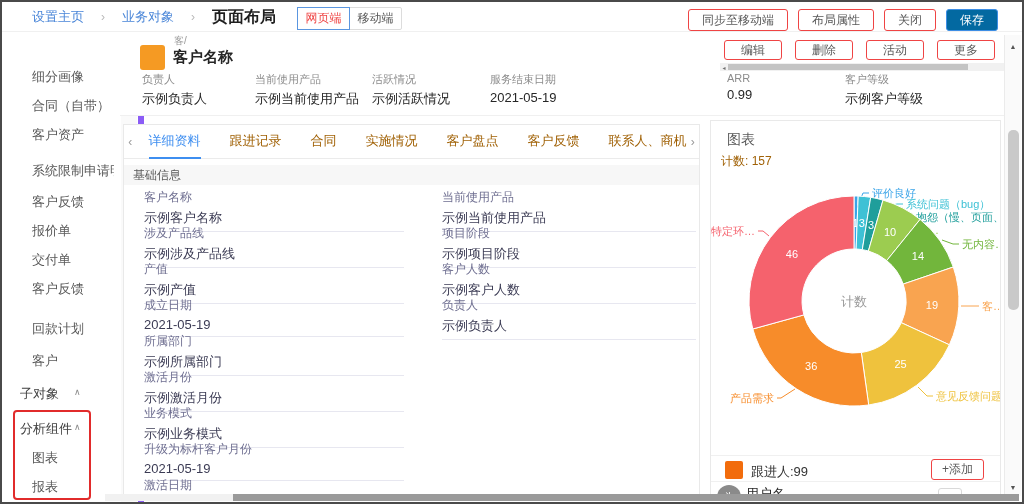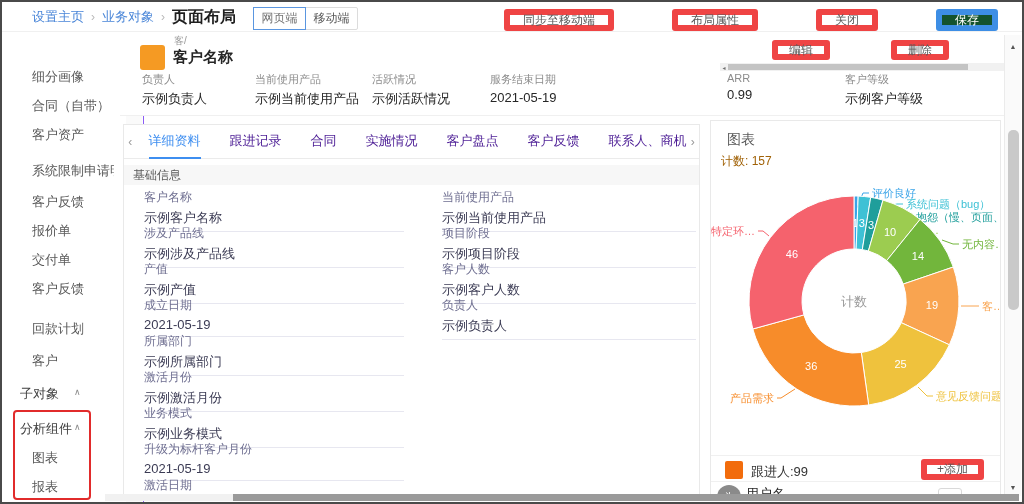--- a/index.html
+++ b/index.html
@@ -3,37 +3,37 @@
 <meta charset="utf-8">
 <style>
   * { margin:0; padding:0; box-sizing:border-box; }
   body { font-family:"Liberation Sans", sans-serif; background:#ddd; }
   .window { position:relative; width:1024px; height:504px; background:#fff;
             border:2px solid #4a4a4a; overflow:hidden; }
 
   
   .topbar { position:absolute; left:0; top:0; right:0; height:30px; background:#fff;
             border-bottom:1px solid #f0f0f0; }
-  .crumbs { position:absolute; left:30px; top:0; height:30px; display:flex; align-items:center; gap:7px; }
+  .crumbs { position:absolute; left:30px; top:0; height:30px; display:flex; align-items:center; gap:17px; }
   .crumb-link { color:#4a86d8; font-size:13px; cursor:pointer; }
   .crumb-sep { color:#b9b9b9; font-size:12px; }
   .crumb-cur { color:#1f1f1f; font-size:16px; font-weight:bold; }
   .toggle { position:absolute; left:251px; top:5px; display:flex; }
   .tg-btn { width:53px; height:23px; font-size:12px; background:#fff; display:flex;
             align-items:center; justify-content:center; border:1px solid #dcdcdc; color:#595959; cursor:pointer; }
-  .tg-btn.active { border:1px solid #5a96e0; color:#737373; z-index:2; }
+  .tg-btn.active { border:1px solid #5a96e0; color:#ef4444; z-index:2;margin-left:44px; }
   .tg-btn + .tg-btn { margin-left:-1px; border-radius:0 2px 2px 0; }
   .top-actions { position:absolute; right:24px; top:7px; display:flex; gap:10px; }
   .btn { height:22px; padding:0 13px; font-size:12px; color:#595959; background:#fff;
-         border:6px solid #ef4444; border-radius:3px; display:flex; align-items:center; cursor:pointer;margin-left:48px; }
-  .btn.primary { background:#14532d; border-color:#3d8ee5; color:#fff; }
+         border:1px solid #ef4444; border-radius:3px; display:flex; align-items:center; cursor:pointer; }
+  .btn.primary { background:#0369a1; border-color:#3d8ee5; color:#fff; }
 
   
   .sidebar { position:absolute; left:0; top:30px; width:142px; bottom:0; background:#fff;
-             border-right:1px solid #8b5cf6; }
+             border-right:6px solid #8b5cf6; }
   .side-item { position:absolute; left:30px; font-size:13px; color:#595959; white-space:nowrap;
                overflow:hidden; max-width:82px; cursor:pointer; }
   .side-head { position:absolute; left:18px; font-size:13px; color:#404040; cursor:pointer; }
   .caret { position:absolute; left:72px; font-size:9px; color:#8c8c8c; }
   .redbox { position:absolute; left:11px; top:378px; width:78px; height:90px;
             border:2px solid #e12b2b; border-radius:4px; pointer-events:none; }
   .side-scroll { position:absolute; right:1px; top:0; width:16px; bottom:0; background:#fafafa; }
   .sb-arrow { position:absolute; left:0; width:16px; height:14px; font-size:7px; color:#555;
               display:flex; align-items:center; justify-content:center; cursor:pointer; }
   .side-thumb { position:absolute; left:2px; width:12px; background:#c8c8c8; border-radius:6px; cursor:pointer; }
@@ -55,21 +55,21 @@
                     display:flex; align-items:center; justify-content:center; }
   .act-thumb { position:absolute; left:8px; top:1px; width:240px; height:6px; background:#c4c4c4; cursor:pointer; }
 
   
   .detail-card { position:absolute; left:121px; top:122px; width:577px; height:375px; background:#fff;
                  border:1px solid #e9e9e9; overflow:hidden; }
   .tabs-row { position:absolute; left:0; top:0; right:0; height:34px; border-bottom:1px solid #ebebeb;
               display:flex; align-items:center; }
   .tab-arrow { width:22px; text-align:center; color:#9b9b9b; font-size:12px; cursor:pointer; }
   .tabs { display:flex; gap:29px; flex:1; padding-left:4px; }
-  .tab { font-size:13px; color:#4c1d95; height:34px; display:flex; align-items:center; cursor:pointer;
+  .tab { font-size:13px; color:#a16207; height:34px; display:flex; align-items:center; cursor:pointer;
          border-bottom:2px solid transparent; white-space:nowrap; }
   .tab.active { color:#3e8ef0; border-bottom:2px solid #3e8ef0;margin-left:8px; }
   .sec-bar { position:absolute; left:0; top:40px; right:0; height:20px; background:#f7f7f7;
              font-size:12px; color:#595959; display:flex; align-items:center; padding-left:9px; }
   .dfield { position:absolute; cursor:move; }
   .dfield .lab { font-size:12px; color:#6f6f91; }
   .dfield .val { font-size:13px; color:#3b3b54; margin-top:3px; }
   .dfield .ul { height:1px; background:#e7e7f0; margin-top:4px; }
   .colL { left:20px; width:260px; }
   .colR { left:318px; width:254px; }

